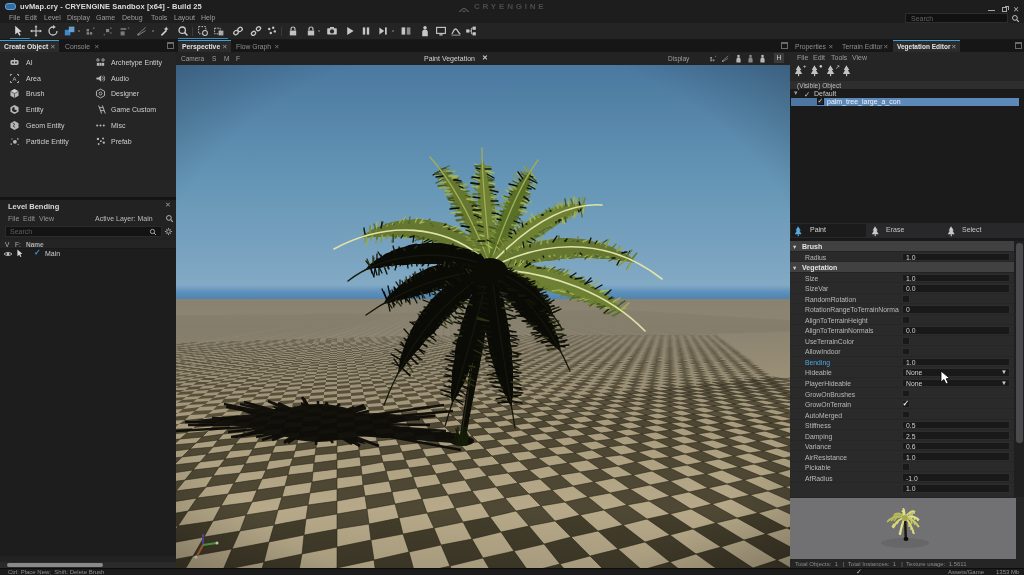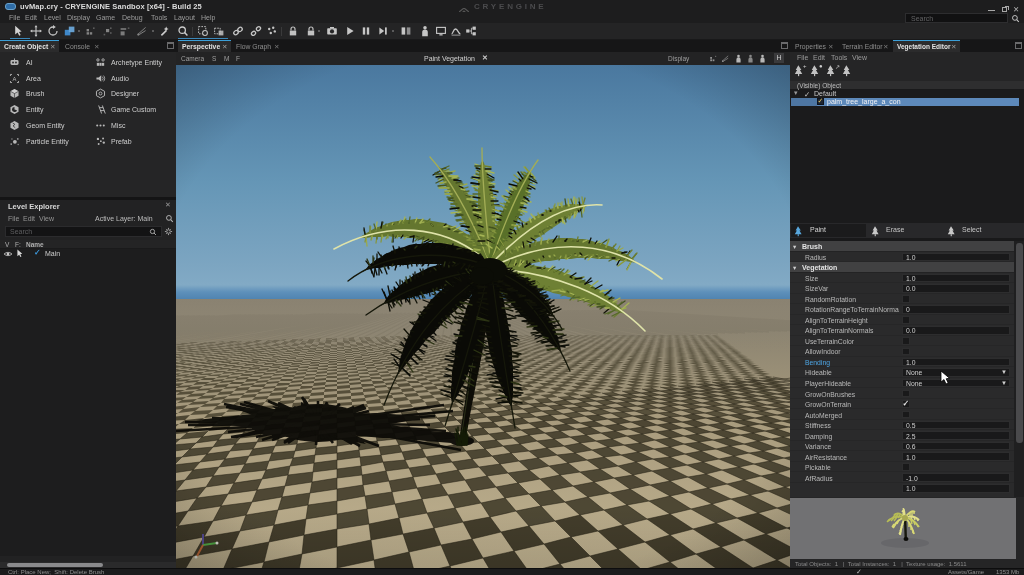--- a/index.html
+++ b/index.html
@@ -363,21 +363,21 @@
         <circle cx="11" cy="3.5" r="1.3"></circle>
         <circle cx="12" cy="9" r="1.6"></circle>
         <circle cx="5" cy="11" r="1.3"></circle>
         <circle cx="8" cy="7" r="1.2"></circle>
       </g>
     </svg>
   </div>
 <div class="txt" style="left:111px;top:137.5px;font-size:7px;color:#cfcfcf">Prefab</div>
 <div class="abs" style="left:0;top:197px;width:176px;height:3px;background:#141415"></div>
 <div class="abs" style="left:0;top:200px;width:176px;height:362px;background:#222223"></div>
-<div class="txt" style="left:8px;top:202px;font-size:7.5px;font-weight:bold;color:#d8d8d8">Level Explorer</div>
+<div class="txt" style="left:8px;top:202px;font-size:7.5px;font-weight:bold;color:#d8d8d8">Level Bending</div>
 <div class="txt" style="left:165px;top:201px;font-size:7px;color:#999">✕</div>
 <div class="txt" style="left:8px;top:215px;font-size:7px;color:#949494">File</div>
 <div class="txt" style="left:23px;top:215px;font-size:7px;color:#949494">Edit</div>
 <div class="txt" style="left:39px;top:215px;font-size:7px;color:#949494">View</div>
 <div class="txt" style="left:95px;top:215px;font-size:7px;color:#bdbdbd">Active Layer: Main</div>
 <div class="abs" style="left:165px;top:214px">
     <svg width="9" height="9" viewBox="0 0 15 15" style="display:block">
       <circle cx="6.5" cy="6.5" r="4" stroke="#b5b5b5" stroke-width="1.6" fill="none"></circle>
       <line x1="9.5" y1="9.5" x2="13" y2="13" stroke="#b5b5b5" stroke-width="1.8"></line>
     </svg>

